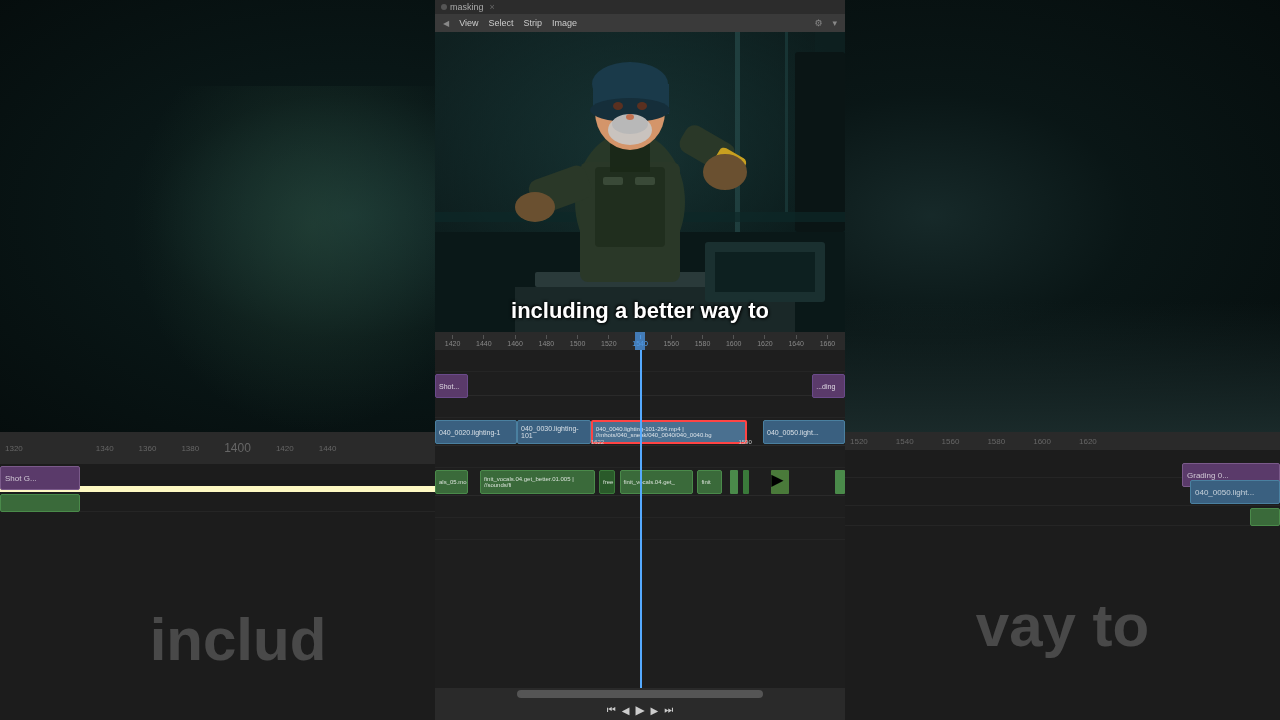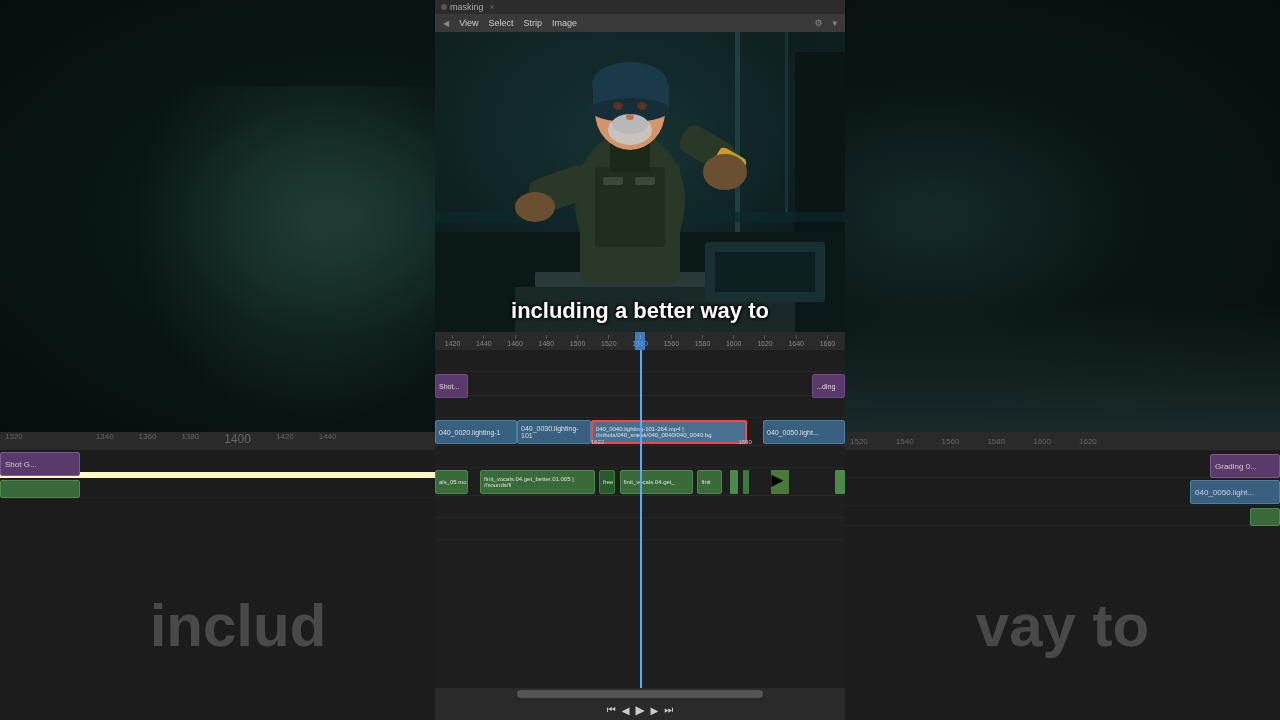--- a/index.html
+++ b/index.html
@@ -319,21 +319,21 @@
 </head>
 <body>
 
 <div class="bg-left">
   <div class="bg-left-scene">
 
     <div style="width:100%;height:100%;background:radial-gradient(ellipse at 80% 50%, #1a3a3a 0%, #0a1a1a 40%, #050d0d 100%);opacity:0.8;"></div>
 
     <div style="position:absolute;top:20%;left:30%;width:70%;height:80%;background:radial-gradient(ellipse at 60% 40%, #2a4a3a 0%, transparent 70%);opacity:0.5;"></div>
   </div>
-  <div style="height:18px;background:#2a2a2a;display:flex;align-items:flex-start;padding:0 5px;gap:25px;">
+  <div style="height:32px;background:#2a2a2a;display:flex;align-items:center;padding:0 5px;gap:25px;">
     <span style="font-size:8px;color:#666;">1320</span>
     <span style="font-size:8px;color:#666;margin-left:48px;">1340</span>
     <span style="font-size:8px;color:#666;">1360</span>
     <span style="font-size:8px;color:#666;">1380</span>
     <span style="font-size:12px;color:#666;">1400</span>
     <span style="font-size:8px;color:#666;">1420</span>
     <span style="font-size:8px;color:#666;">1440</span>
   </div>
   <div style="position:relative;height:calc(40% - 18px);background:#1c1c1c;">
 
@@ -357,21 +357,21 @@
   <div style="height:18px;background:#2a2a2a;display:flex;align-items:center;padding:0 5px;gap:28px;">
     <span style="font-size:8px;color:#666;">1520</span>
     <span style="font-size:8px;color:#666;">1540</span>
     <span style="font-size:8px;color:#666;">1560</span>
     <span style="font-size:8px;color:#666;">1580</span>
     <span style="font-size:8px;color:#666;">1600</span>
     <span style="font-size:8px;color:#666;">1620</span>
   </div>
   <div style="position:relative;height:calc(40% - 18px);background:#1c1c1c;">
     <div style="height:28px;position:relative;border-bottom:1px solid #252525;">
-      <div class="bg-clip-purple" style="right:0;left:auto;top:4px;width:70px;">Grading 0...</div>
+      <div class="bg-clip-purple" style="right:0;left:auto;top:13px;width:98px;">Grading 0...</div>
     </div>
     <div style="height:28px;position:relative;border-bottom:1px solid #252525;">
       <div class="bg-clip-blue" style="right:0;left:auto;top:2px;width:90px;">040_0050.light...</div>
     </div>
     <div style="height:20px;position:relative;border-bottom:1px solid #252525;">
       <div class="bg-clip-green" style="right:0;left:auto;top:2px;width:30px;height:18px;"></div>
     </div>
     <div class="bg-subtitle-right">vay to</div>
   </div>
 </div>

